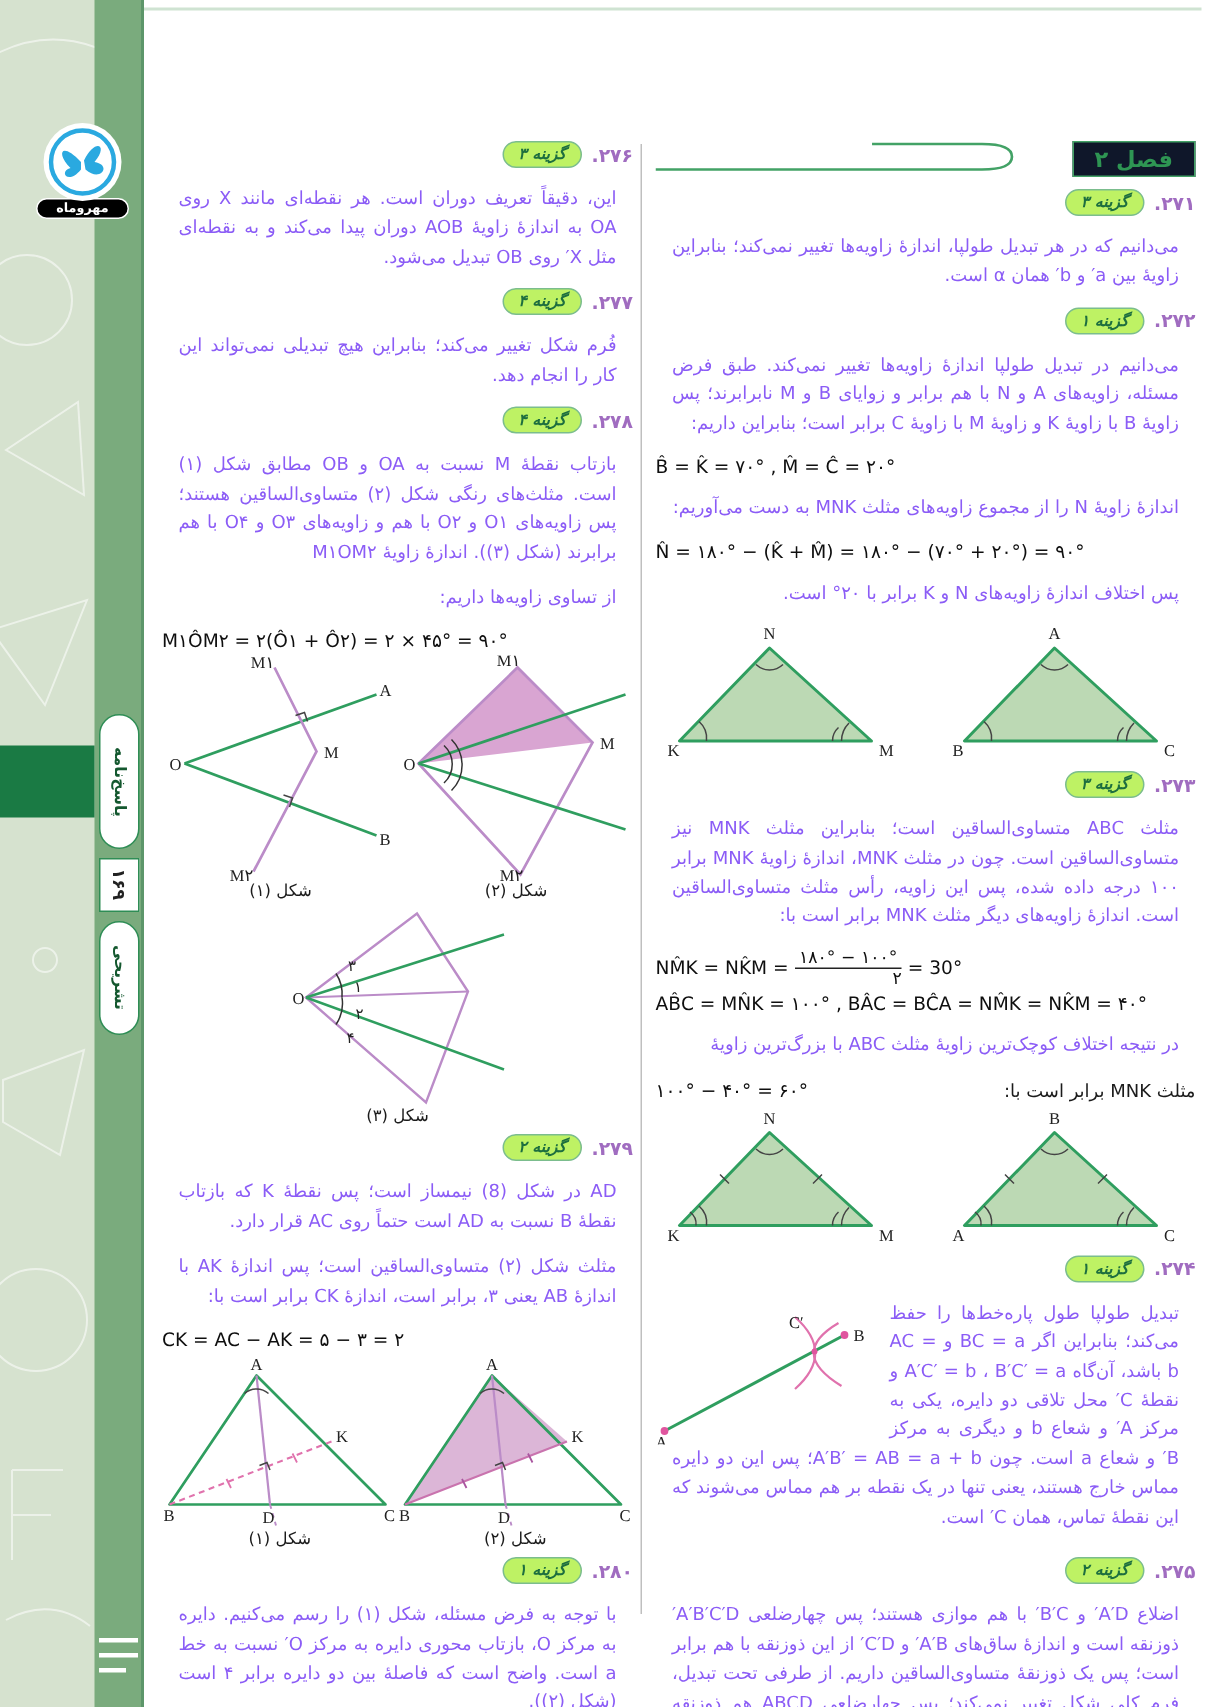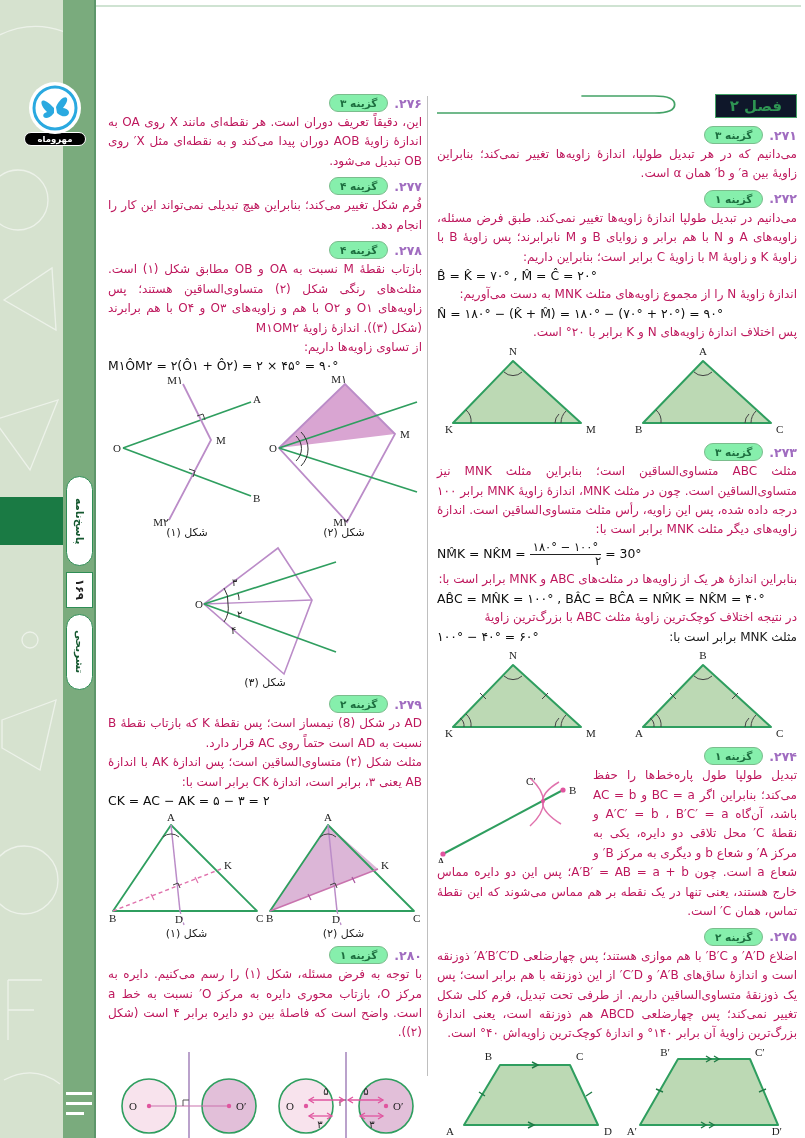--- a/index.html
+++ b/index.html
@@ -25,32 +25,32 @@
   .logo-ribbon { margin-top:-8px; background:#000000; border:1.5px solid #fff; border-radius:8px;
                  color:#fff; font-size:8.5px; font-weight:bold; padding:1px 0; direction:rtl; }
 
   
   .divider { position:absolute; left:427px; top:96px; width:1px; height:980px; background:#bfbfbf; }
   .topline { position:absolute; left:96px; top:5px; width:705px; height:2px; background:#cfe3d2; }
   .col { position:absolute; }
   .left-col  { left:108px; top:88px;  width:314px; }
   .right-col { left:437px; top:92px;  width:360px; }
 
-  p.fa { direction:rtl; text-align:justify; font-size:12px; line-height:1.62; margin:0; color:#be185d; }
+  p.fa { direction:rtl; text-align:justify; font-size:12px; line-height:1.62; margin:11px; color:#8b5cf6; }
   .formula { direction:ltr; text-align:left; font-size:12.4px; margin:1px 0 2px; color:#0e0e0e; }
   .fr-row { display:flex; justify-content:space-between; align-items:center; margin:1px 0; }
   .fr-row .tail { direction:rtl; font-size:12px; color:#1b1b1b; }
   .frac { display:inline-block; text-align:right; vertical-align:middle; font-size:11.5px; line-height:1.15; }
   .frac .num { display:block; border-bottom:1px solid #222; padding:0 3px; }
   .frac .den { display:block; }
 
   .item-head { display:flex; direction:rtl; gap:6px; align-items:center; margin:6px 0 1px; }
   .qnum { color:#a06cc0; font-weight:bold; font-size:12.5px; }
-  .badge { background:#86efac; border:1.3px solid #7bbd8d; color:#1d6e3f; border-radius:9px;
-           padding:0 10px; font-size:10.5px; font-weight:bold; line-height:16px; }
+  .badge { background:#bef264; border:1.3px solid #7bbd8d; color:#1d6e3f; border-radius:9px;
+           padding:0 10px; font-size:10.5px; font-weight:bold; line-height:16px;font-style:italic; }
 
   
   .chapter-row { display:flex; align-items:center; margin-bottom:6px; }
   .chapter-line { flex:1; }
   .chapter-box { border:1.7px solid #43a266; color:#2e9553; font-weight:bold; font-size:15px;
                  padding:2px 14px; background:#0f172a; direction:rtl; }
 
   
   .figrow { display:flex; justify-content:space-around; align-items:flex-end; margin:3px 0 1px; }
   .figbox { display:flex; flex-direction:column; align-items:center; }
@@ -168,21 +168,20 @@
       <div class="item-head">
         <span class="qnum">۲۷۳.</span>
         <span class="badge">گزینه ۳</span>
       </div>
       <p class="fa">مثلث ABC متساوی‌الساقین است؛ بنابراین مثلث MNK نیز متساوی‌الساقین است. چون در مثلث MNK، اندازهٔ زاویهٔ MNK برابر ۱۰۰ درجه داده شده، پس این زاویه، رأس مثلث متساوی‌الساقین است. اندازهٔ زاویه‌های دیگر مثلث MNK برابر است با:</p>
       <div class="formula">
         <span>NM̂K = NK̂M =</span>
         <span class="frac"><span class="num">۱۸۰° − ۱۰۰°</span><span class="den">۲</span></span>
         <span>= 30°</span>
       </div>
-      <p class="fa">بنابراین اندازهٔ هر یک از زاویه‌ها در مثلث‌های ABC و MNK برابر است با:</p>
       <div class="formula">AB̂C = MN̂K = ۱۰۰° , BÂC = BĈA = NM̂K = NK̂M = ۴۰°</div>
       <p class="fa">در نتیجه اختلاف کوچک‌ترین زاویهٔ مثلث ABC با بزرگ‌ترین زاویهٔ</p>
       <div class="fr-row">
         <span class="formula">۱۰۰° − ۴۰° = ۶۰°</span>
         <span class="tail">مثلث MNK برابر است با:</span>
       </div>
     </div>
 
     <div class="figrow">
       <svg width="348" height="92" viewBox="0 0 348 92">

